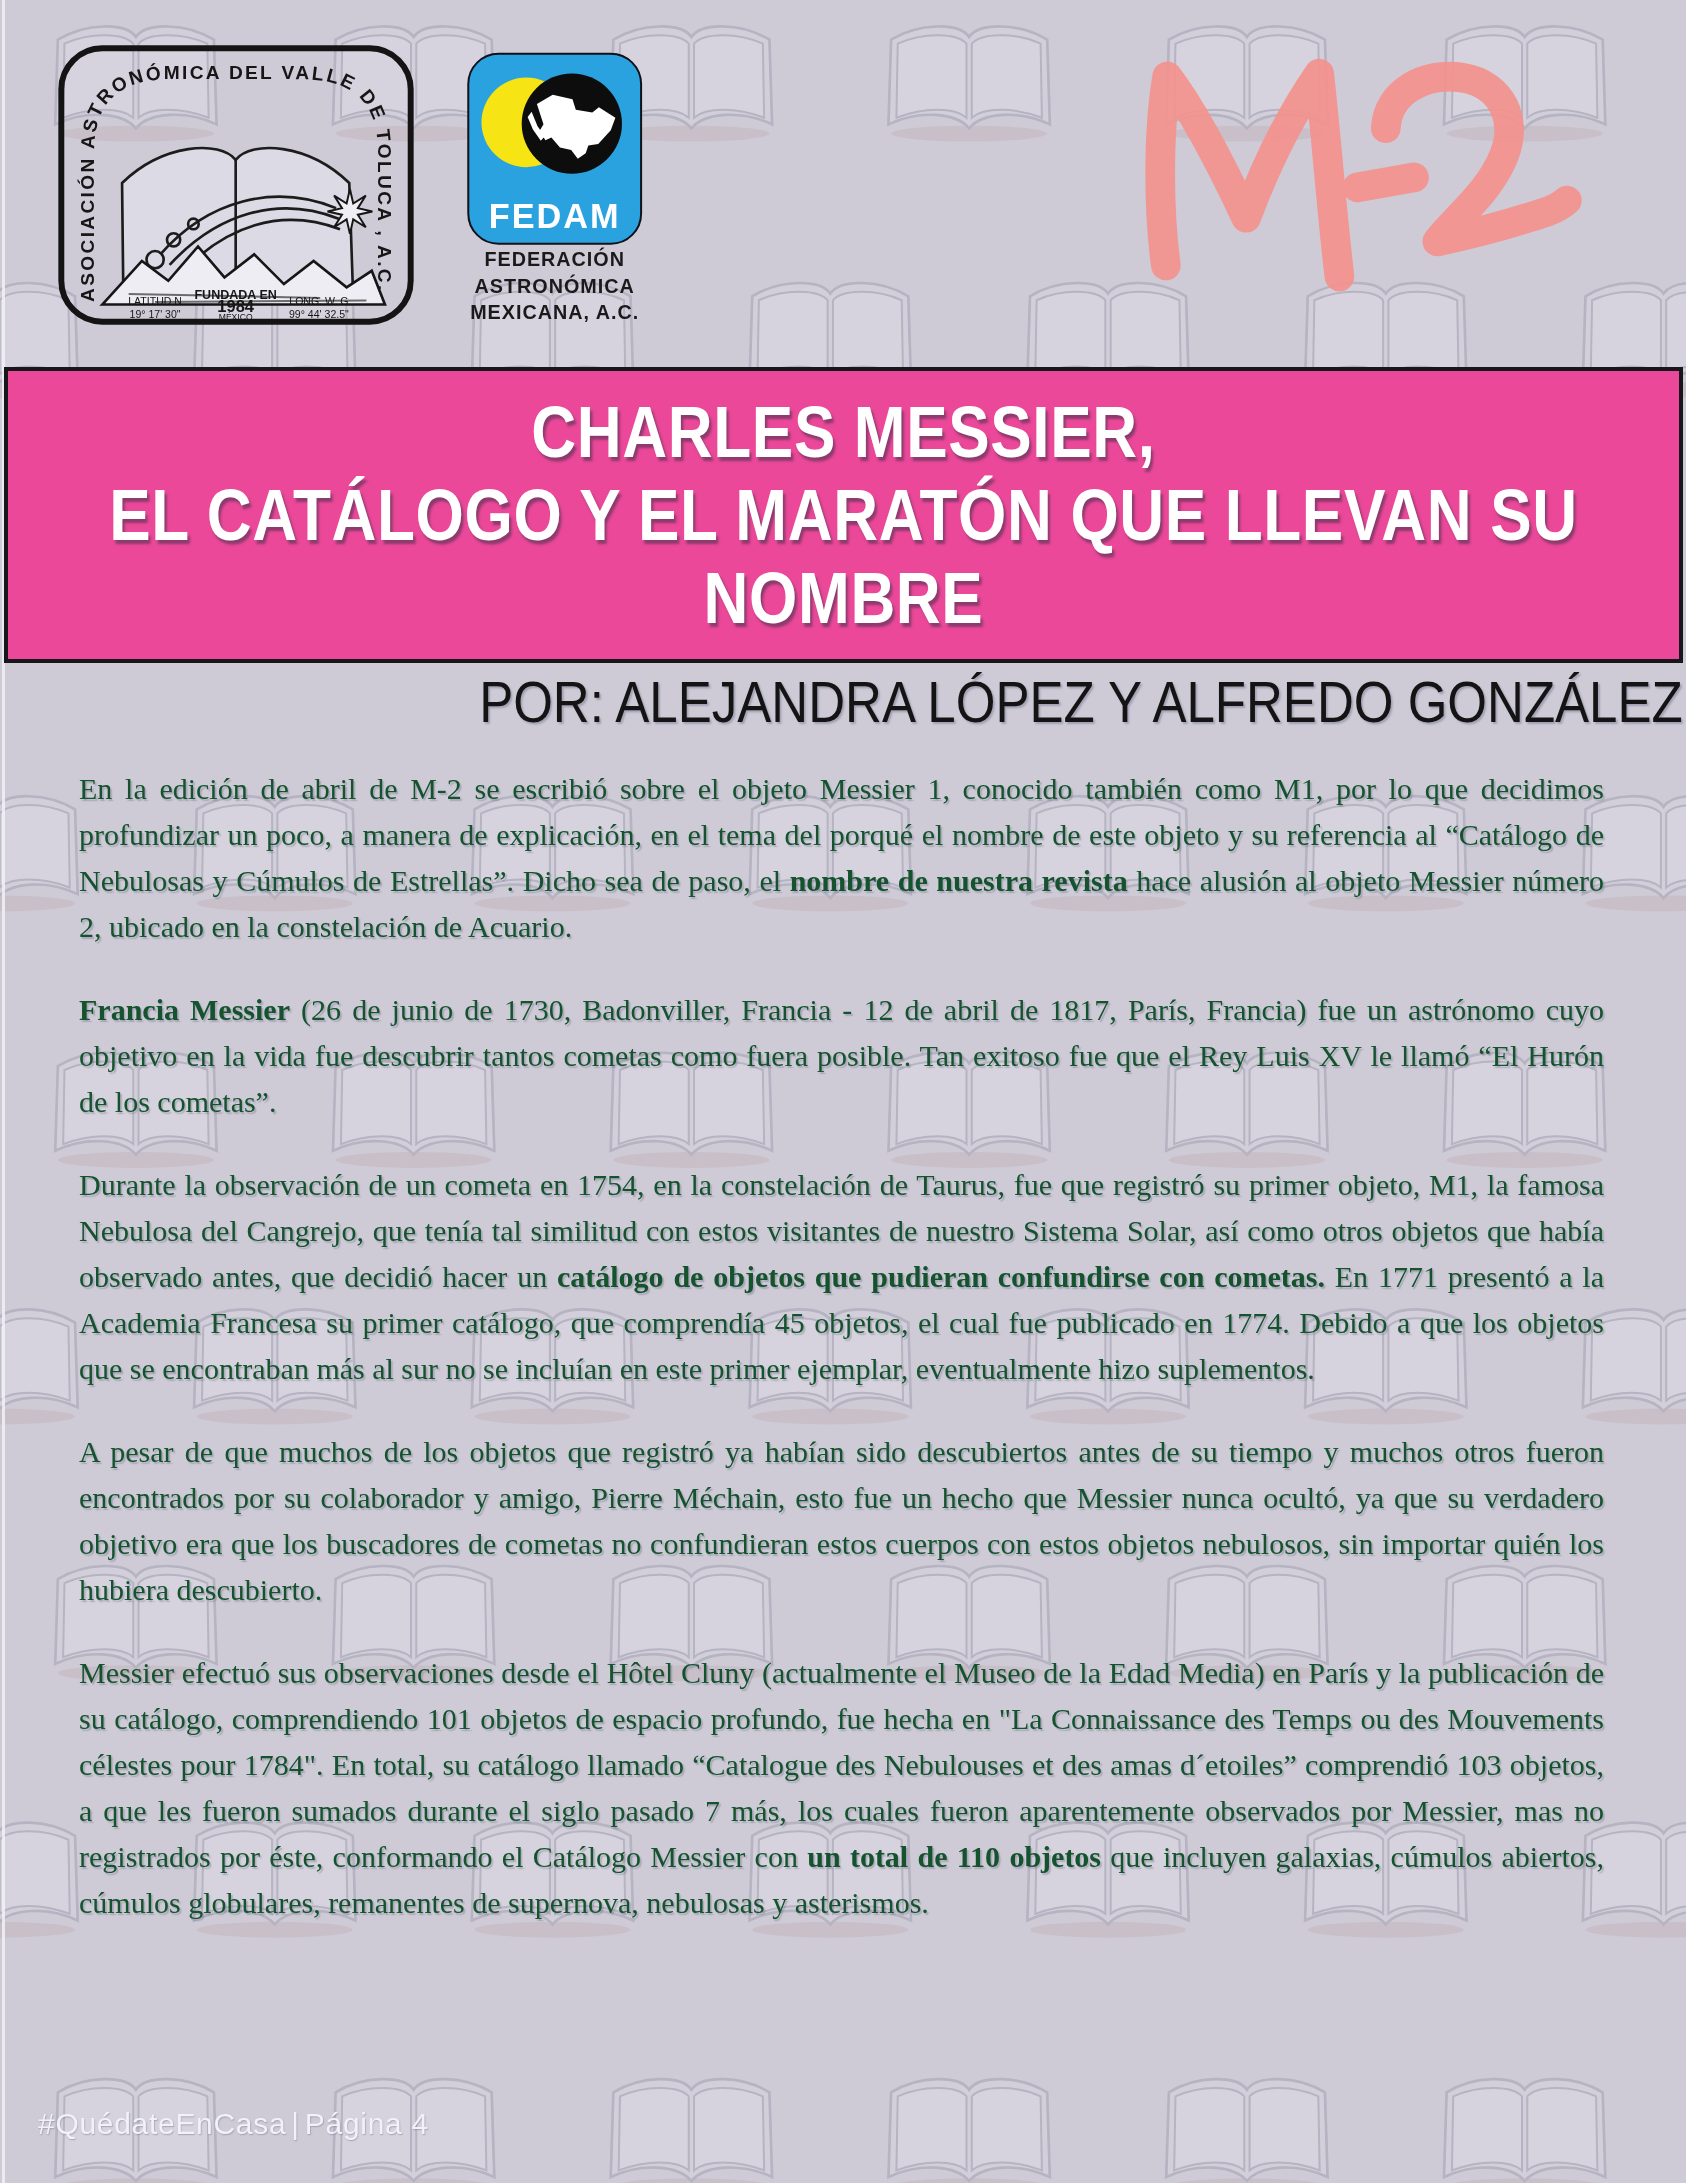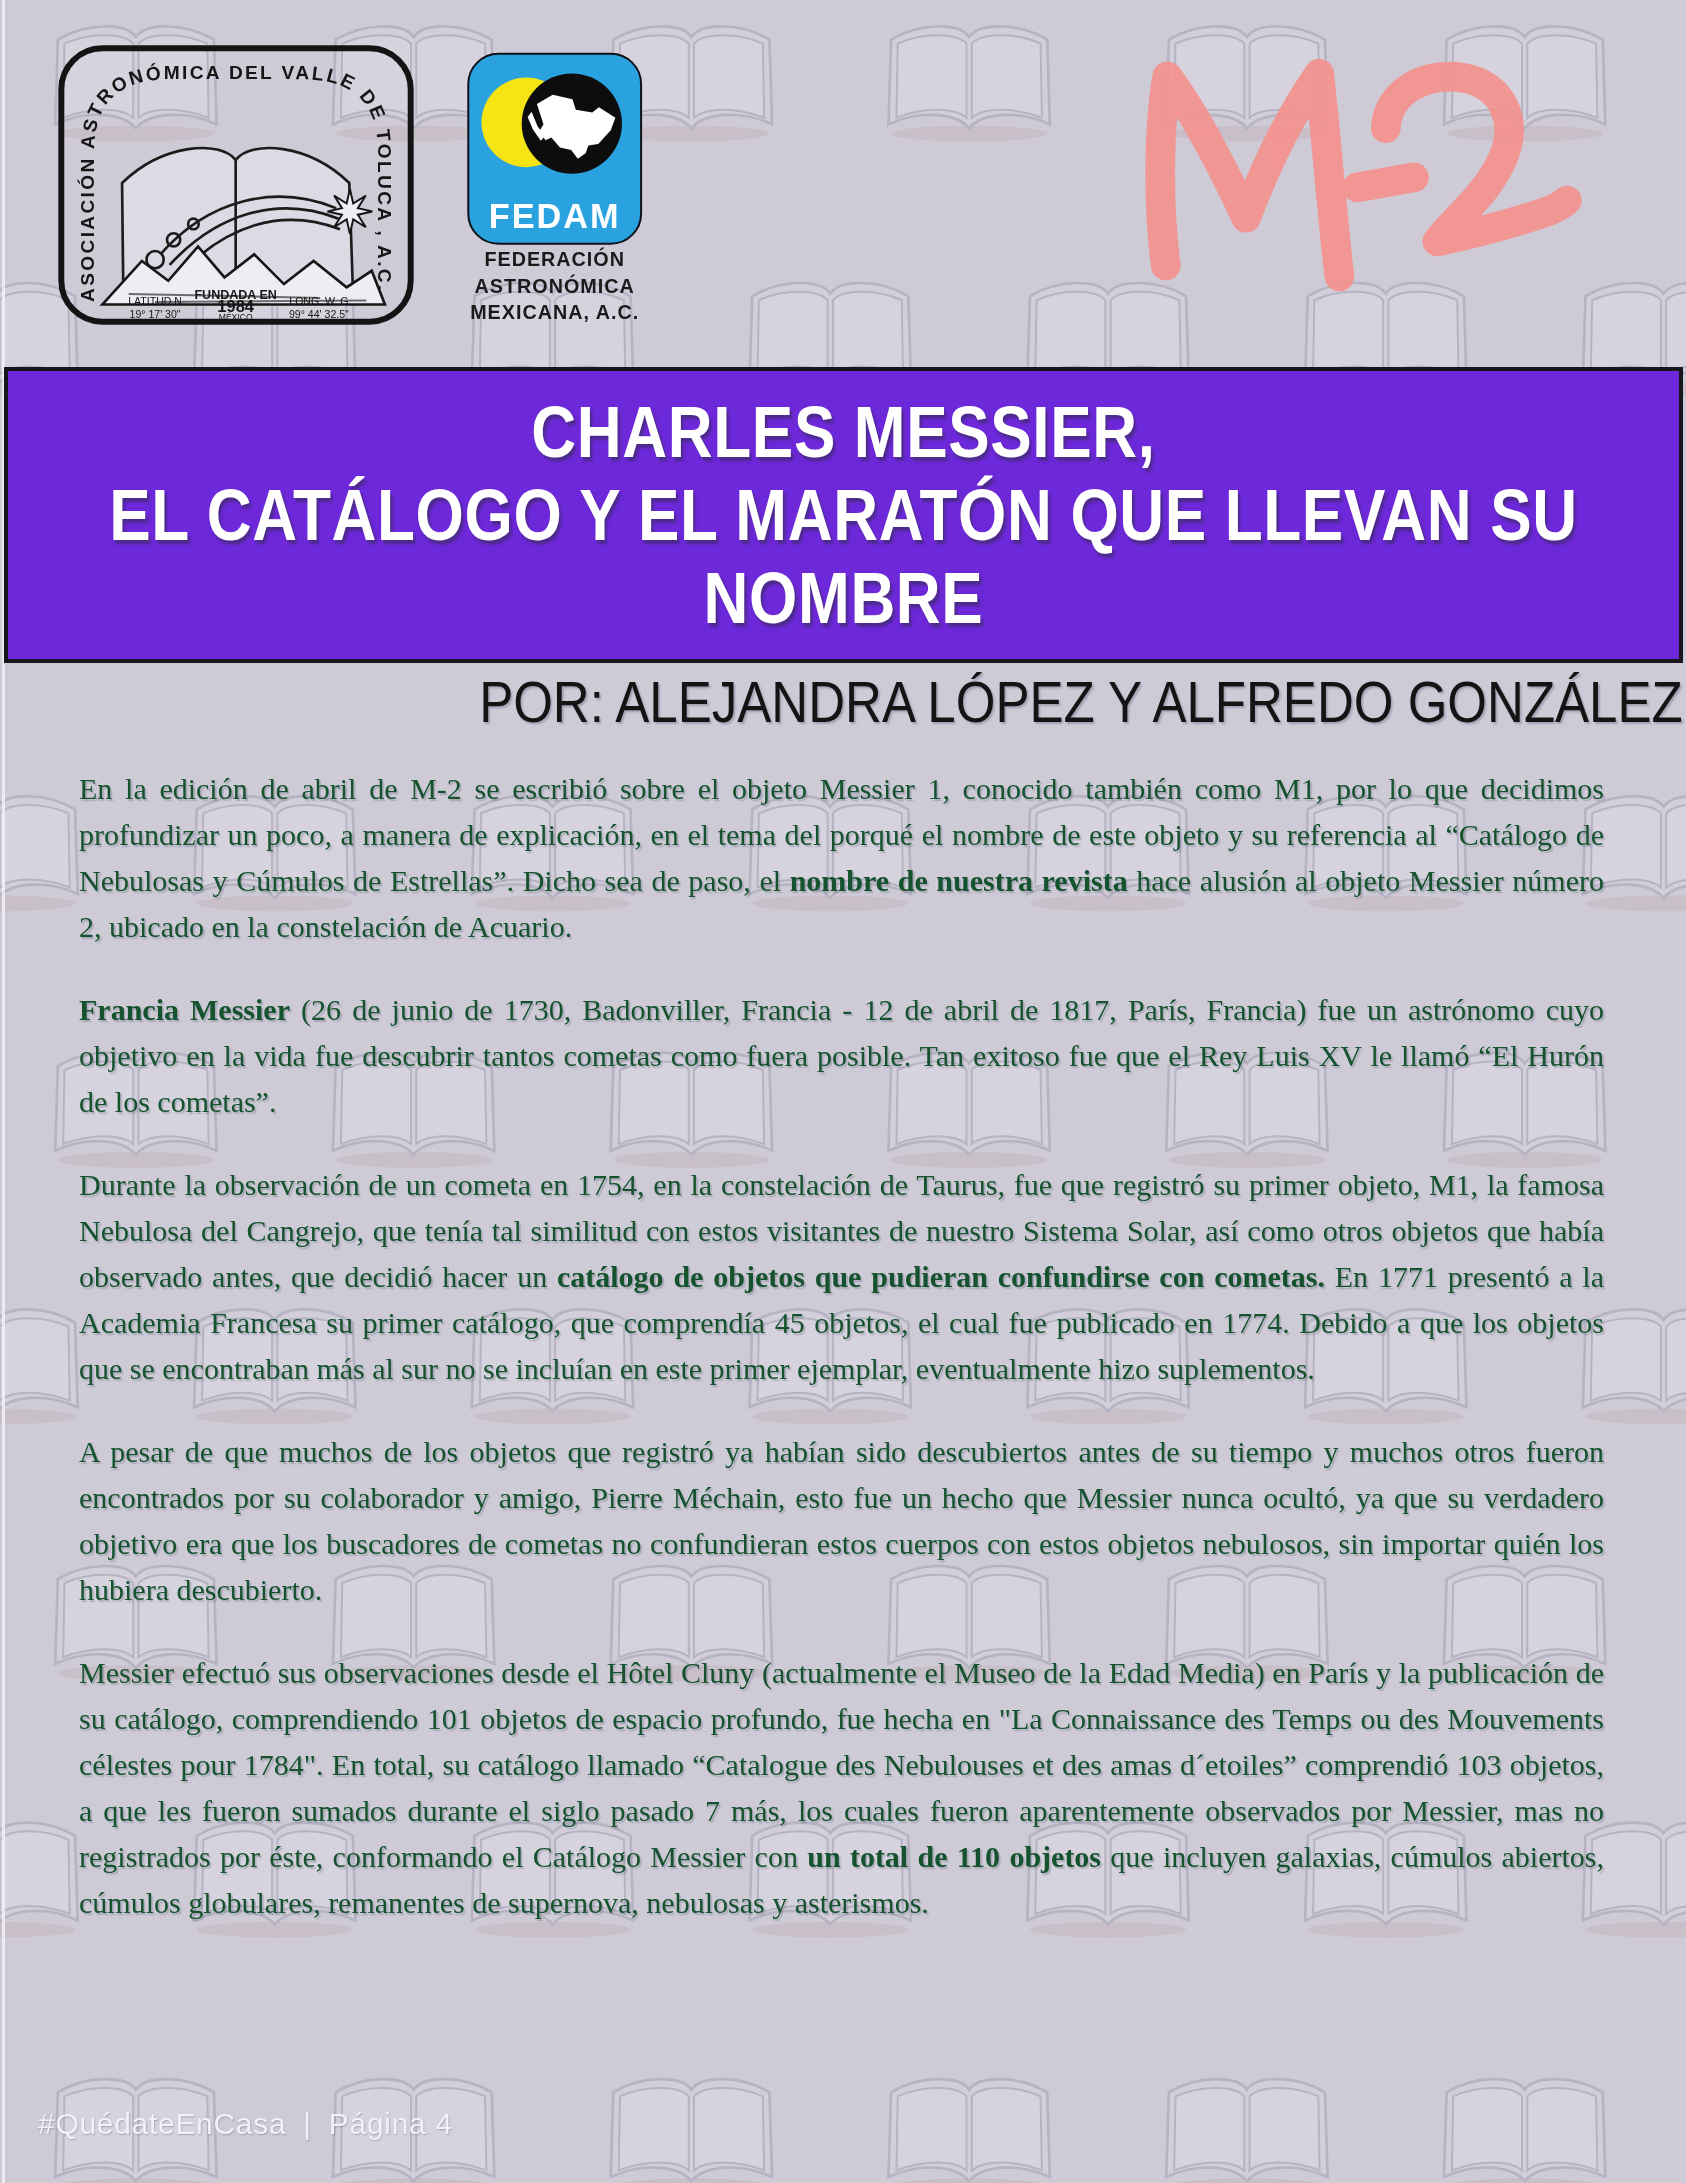--- a/index.html
+++ b/index.html
@@ -18,21 +18,21 @@
     position:absolute;left:2px;top:0;width:3.3px;height:100%;
     background:rgba(242,241,247,.85);
   }
   
   .avt-logo{position:absolute;left:56px;top:43px;width:360px;height:284px;}
   .fedam-logo{position:absolute;left:463px;top:48px;width:188px;height:278px;}
   .m2-logo{position:absolute;left:1124px;top:48px;width:503px;height:251px;}
   
   .banner{
     position:absolute;left:4px;right:4px;top:367px;height:296px;
-    background:#6d28d9;
+    background:#ec4899;
     border:4px solid #17161b;
     box-sizing:border-box;
     display:flex;flex-direction:column;justify-content:center;
     text-align:center;
   }
   .banner .t-line{
     color:#ffffff;
     font-weight:700;
     font-size:69px;
     line-height:83px;
@@ -61,21 +61,21 @@
     font-size:30px;
     line-height:46px;
     color:#14532d;
     text-align:justify;
     text-shadow:1.7px 1.7px 1.3px rgba(105,105,128,.38);
   }
   .article p b{font-weight:700;}
   
   .footer{
     position:absolute;left:38px;top:2107px;
-    display:flex;align-items:baseline;gap:17px;
+    display:flex;align-items:baseline;gap:5px;
     font-size:30px;
     color:#f2f1f7;
     letter-spacing:0.7px;
     text-shadow:0.7px 0.7px 1.3px rgba(120,118,135,.5);
   }
   svg text{font-family:"Liberation Sans", sans-serif;}
 </style>
 </head>
 <body>
 

